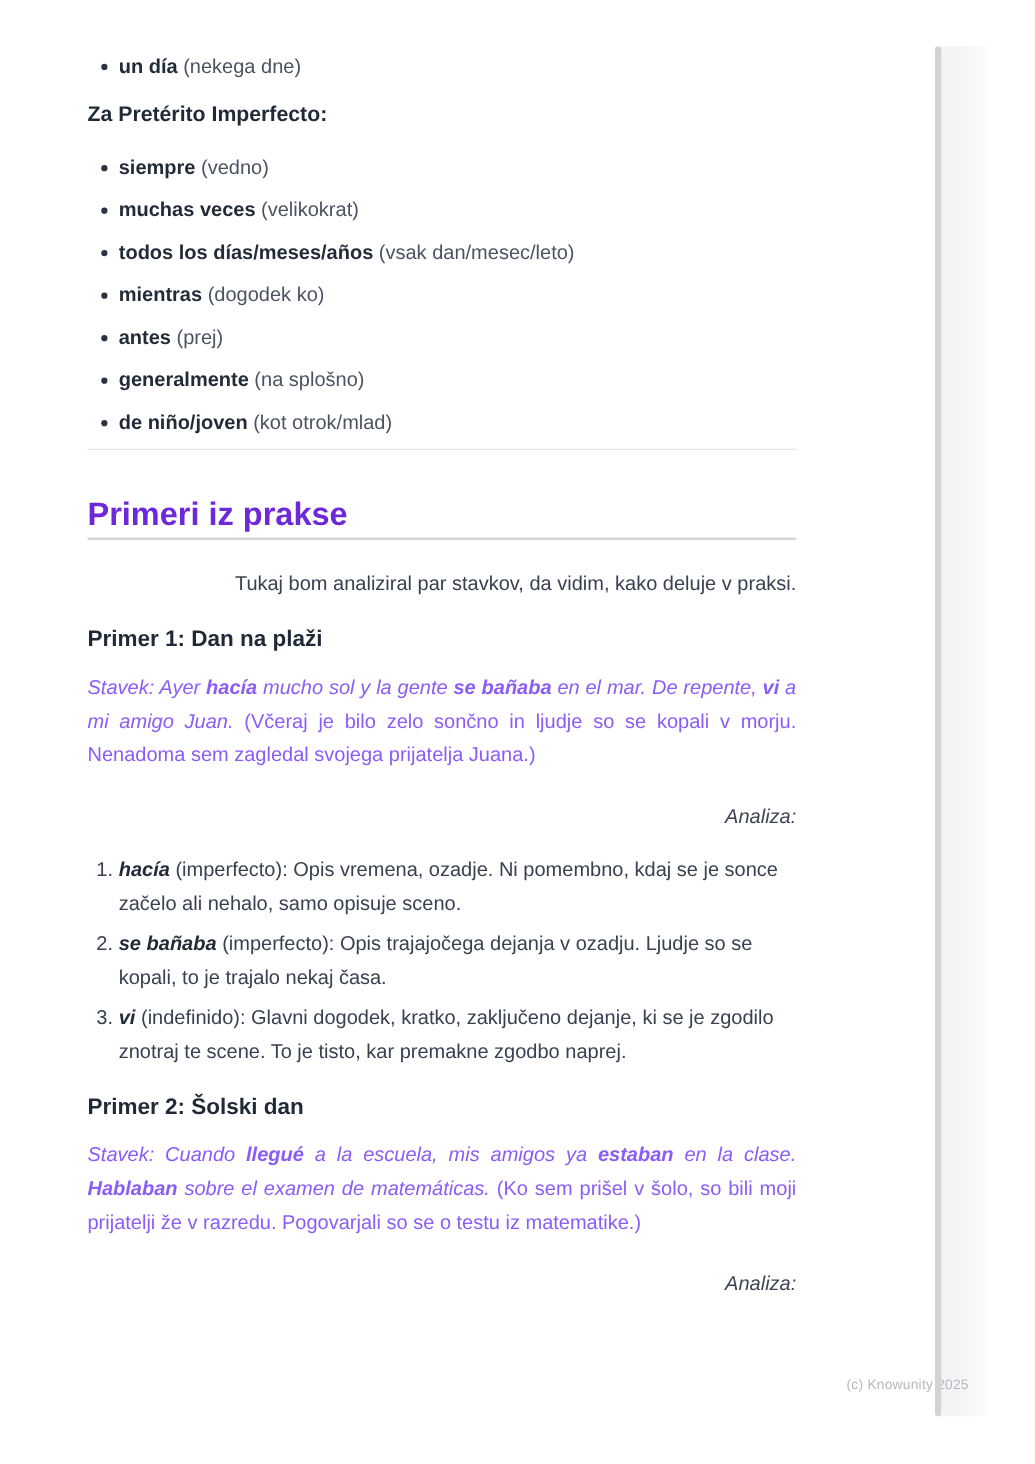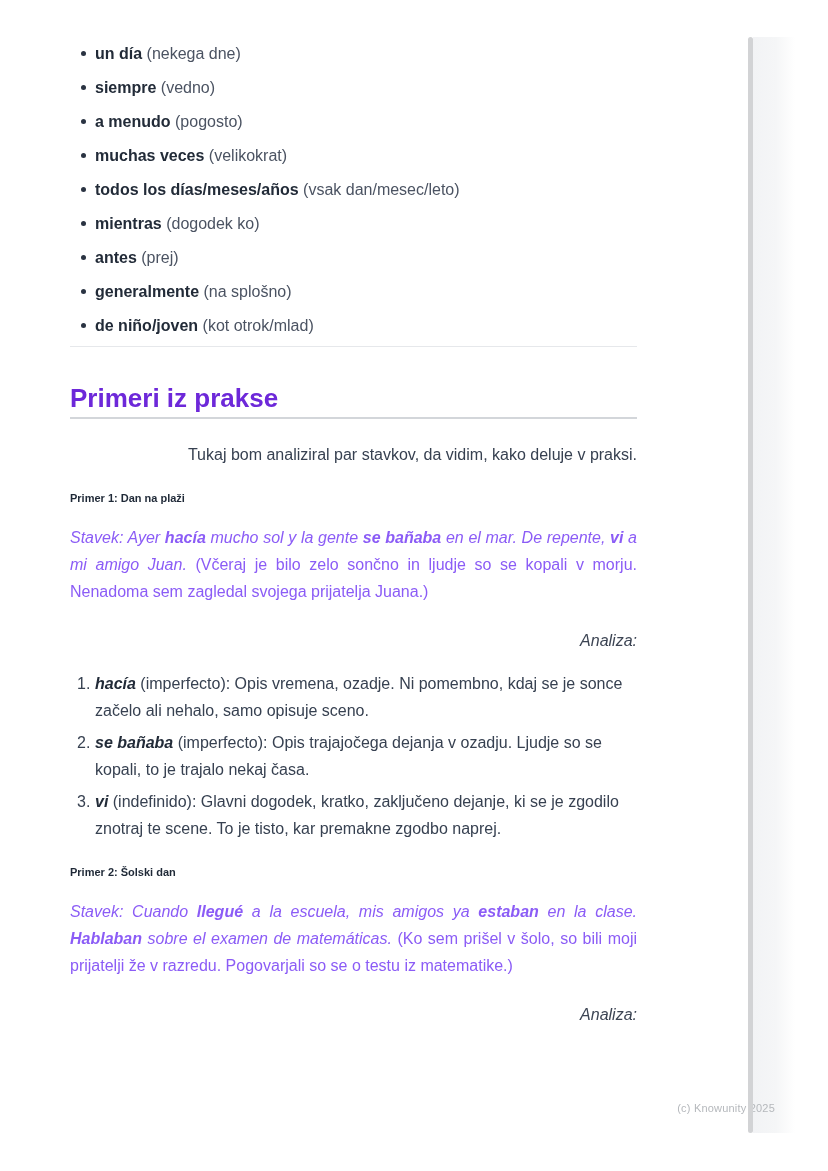--- a/index.html
+++ b/index.html
@@ -19,21 +19,21 @@
   ul.lead{margin-top:40px;}
   .term-es{font-weight:700;color:#222b38;}
   .term-sl{color:#4b5362;}
   
   h2.sub{font-size:17px;line-height:26px;font-weight:700;color:#1f2937;margin:12px 0 16px 0;}
   hr.sep{border:none;border-top:1px solid #e6e8eb;margin:6px 0 0 0;}
   h1.section{
     font-size:26px;line-height:38px;font-weight:700;color:#6d28d9;
     margin:32px 0 0 0;border-bottom:2px solid #d3d6da;
   }
-  h3.example{font-size:11px;line-height:24px;font-weight:700;color:#1f2937;margin:18px 0 0 0;}
+  h3.example{font-size:18px;line-height:24px;font-weight:700;color:#1f2937;margin:18px 0 0 0;}
   
   p{margin:0;line-height:27px;text-align:right;}
   p.intro{margin-top:22px;}
   p.sentence{margin-top:14px;text-align:justify;color:#8b5cf6;}
   p.analysis{margin-top:22px;font-style:italic;color:#3d4554;}
   
   ol.points{list-style:none;margin:16px 0 0 0;padding:0 0 0 25px;counter-reset:pt;}
   ol.points li{position:relative;line-height:27px;margin-bottom:5px;counter-increment:pt;}
   ol.points li::before{content:counter(pt) ".";position:absolute;left:-18px;color:#374151;}
   .pt-term{font-weight:700;font-style:italic;color:#222b38;}
@@ -55,24 +55,24 @@
 <body>
 
 <div class="content">
 
   <ul class="terms lead">
     <li>
       <span class="term-es">un día</span><span class="term-sl"> (nekega dne)</span>
     </li>
   </ul>
 
+  <h2 class="sub">Za Pretérito Imperfecto:</h2>
 
   <ul class="terms">
     <li><span class="term-es">siempre</span><span class="term-sl"> (vedno)</span></li>
-    <li><span class="term-es">a menudo</span><span class="term-sl"> (pogosto)</span></li>
     <li><span class="term-es">muchas veces</span><span class="term-sl"> (velikokrat)</span></li>
     <li><span class="term-es">todos los días/meses/años</span><span class="term-sl"> (vsak dan/mesec/leto)</span></li>
     <li><span class="term-es">mientras</span><span class="term-sl"> (dogodek ko)</span></li>
     <li><span class="term-es">antes</span><span class="term-sl"> (prej)</span></li>
     <li><span class="term-es">generalmente</span><span class="term-sl"> (na splošno)</span></li>
     <li><span class="term-es">de niño/joven</span><span class="term-sl"> (kot otrok/mlad)</span></li>
   </ul>
 
   <hr class="sep">
 

